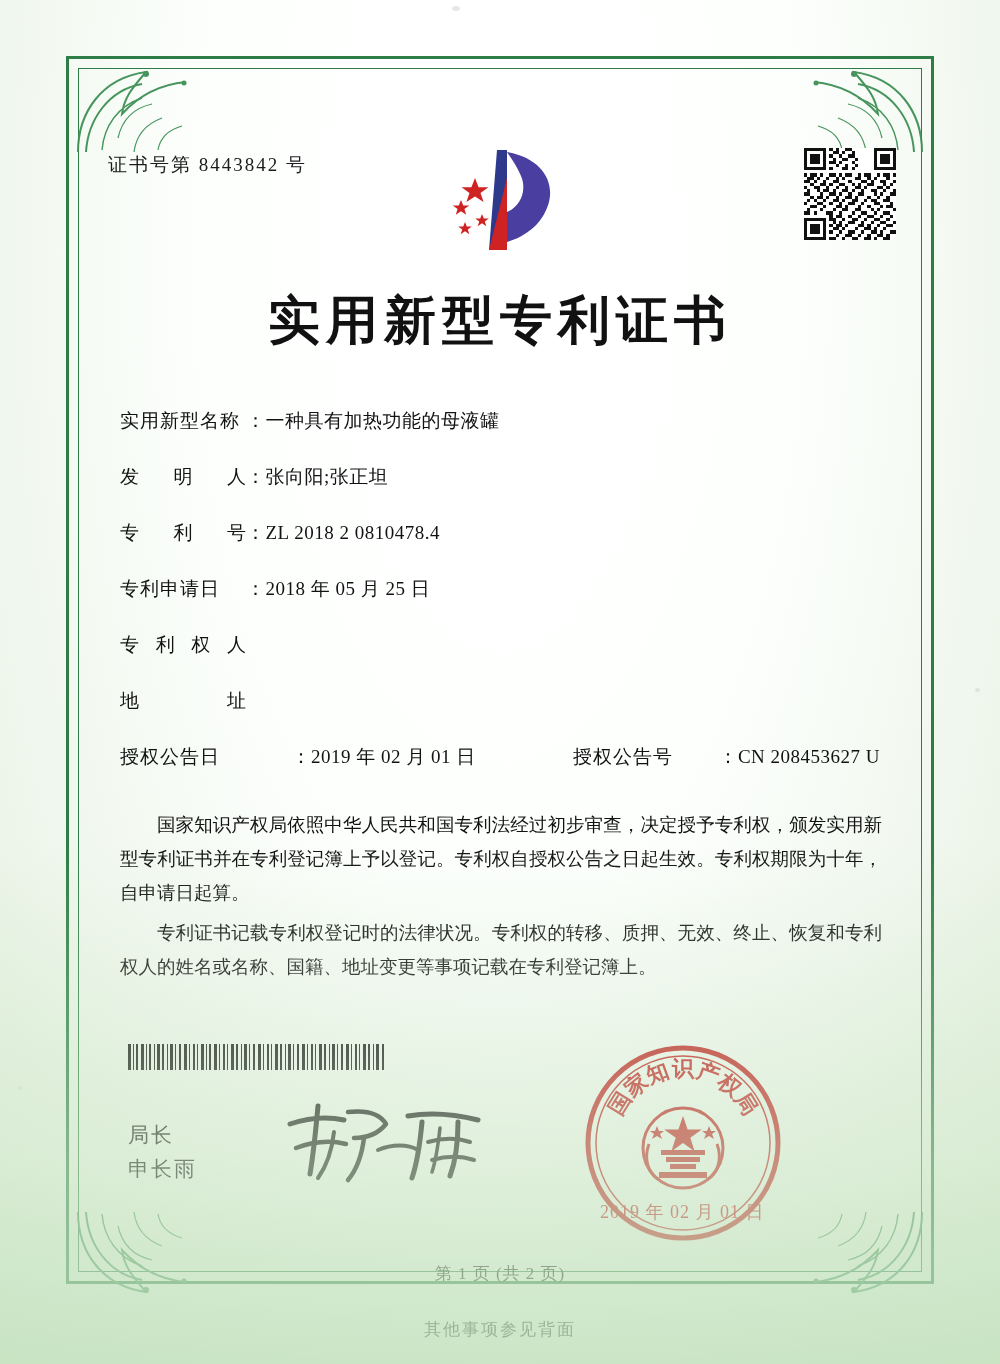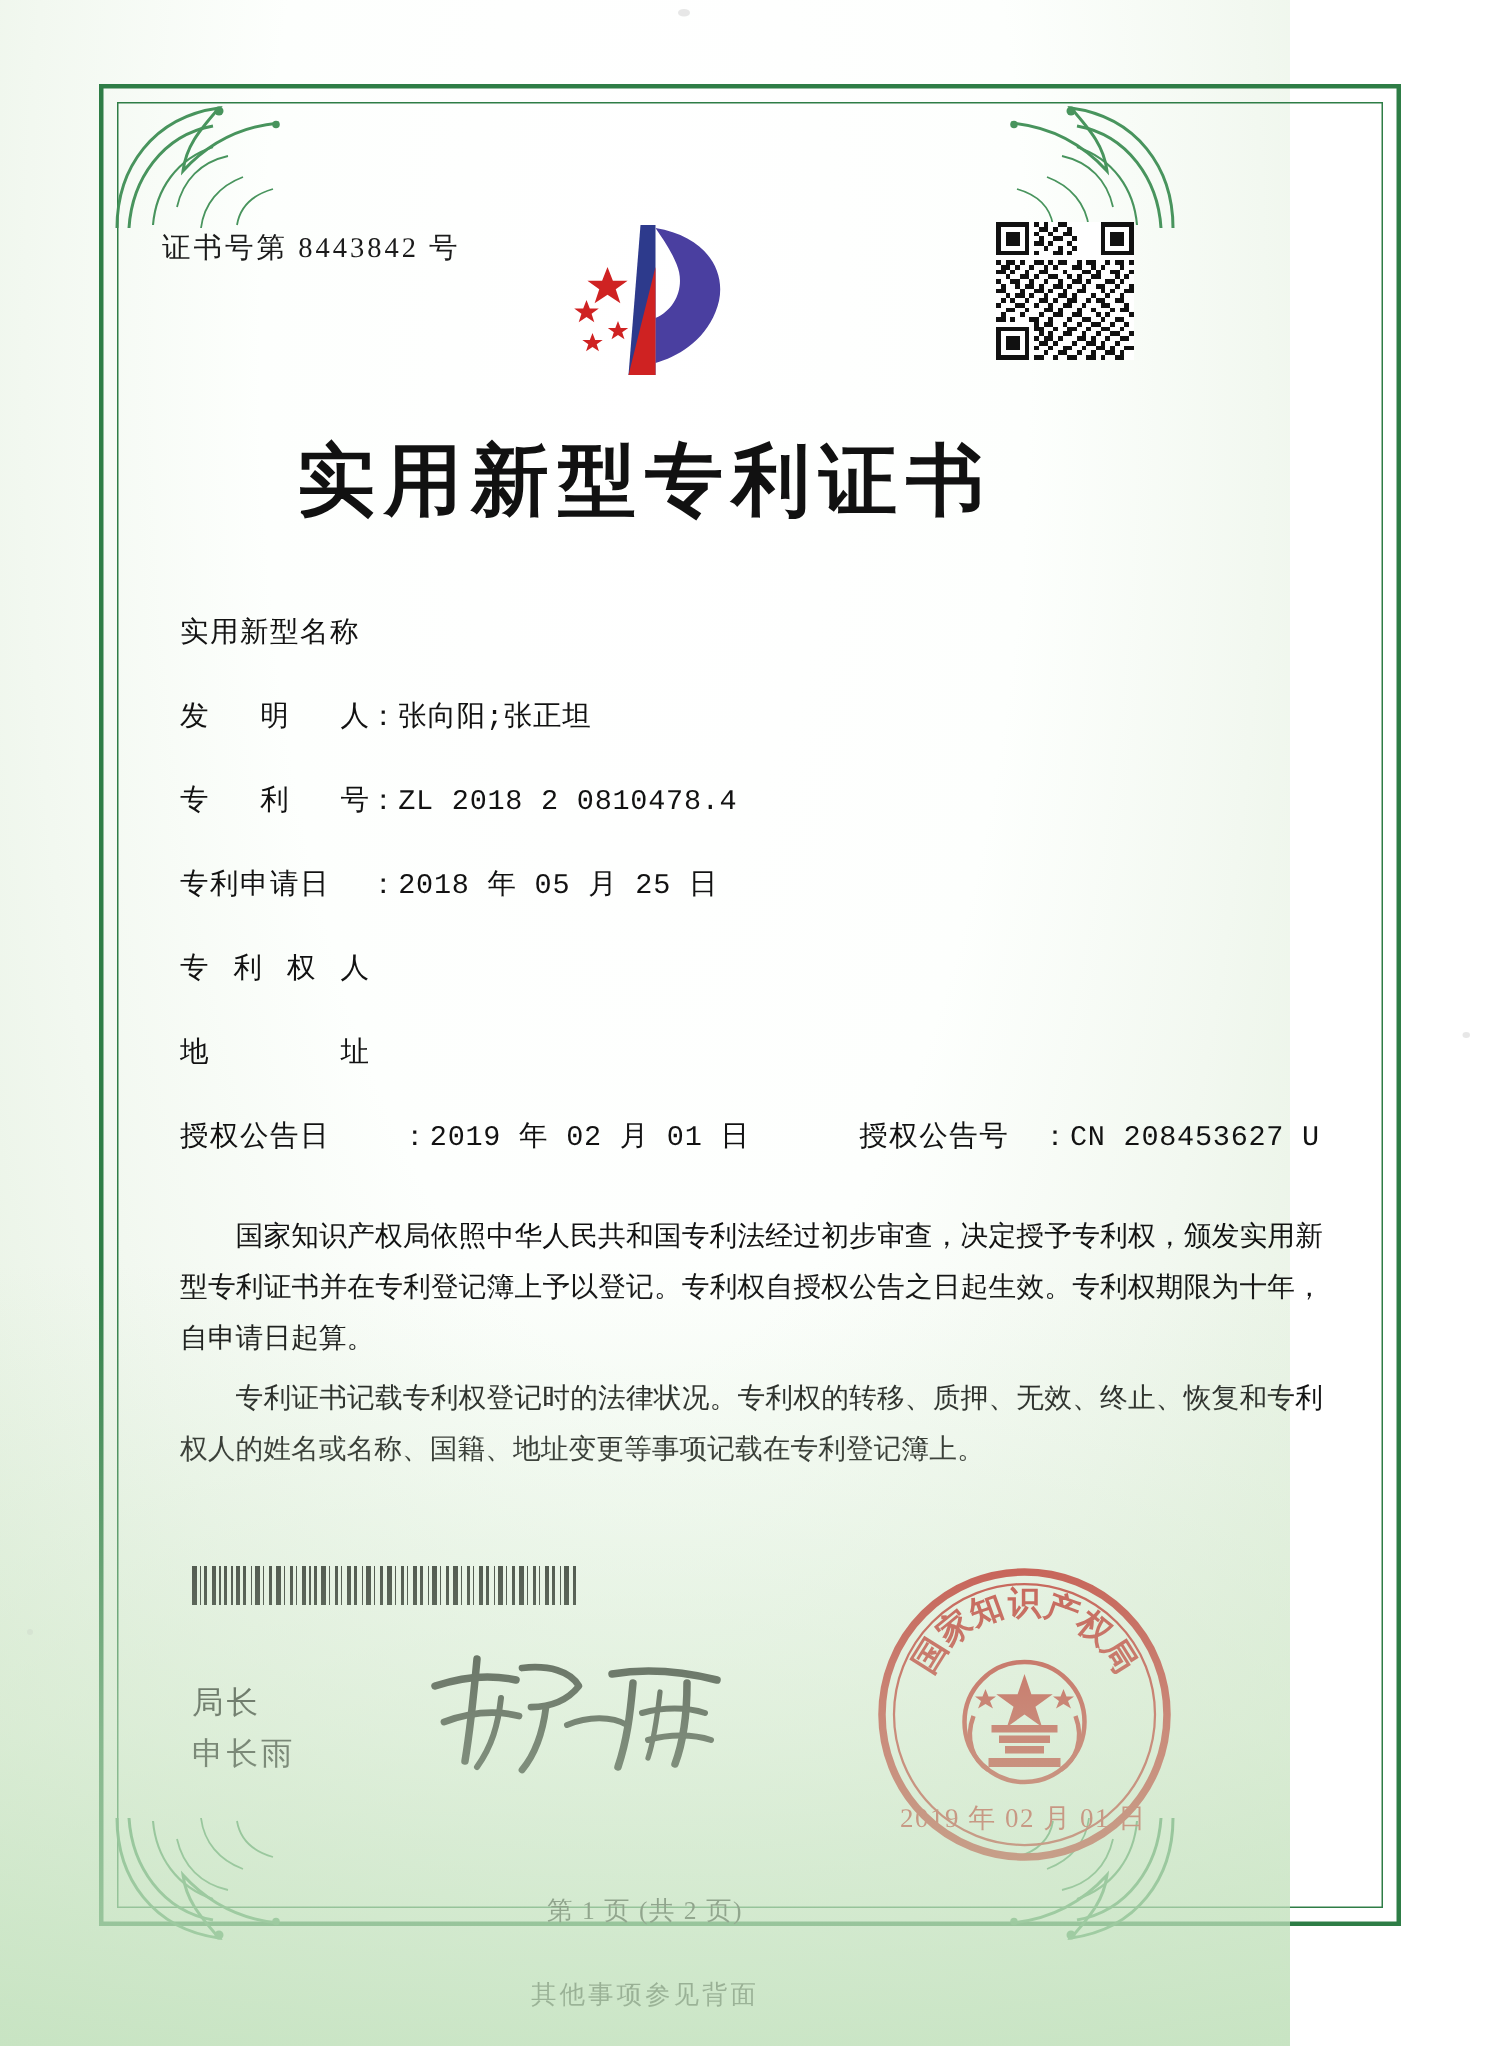--- a/index.html
+++ b/index.html
@@ -10,21 +10,21 @@
     width: 1000px;
     height: 1364px;
     background: #ffffff;
     font-family: "Liberation Sans", sans-serif;
     overflow: hidden;
   }
 
   
   .page {
     position: relative;
-    width: 860px;
+    width: 1000px;
     height: 1364px;
     background:
       radial-gradient(ellipse at 50% 18%, #ffffff 0%, #fdfffd 42%, #f2f8f0 68%, #e2efdd 100%);
   }
   
   .page:after {
     content: "";
     position: absolute;
     left: 0; right: 0; bottom: 0;
     height: 520px;
@@ -103,21 +103,20 @@
     width: 760px;
     font-size: 19px;
     color: #121212;
     font-family: "Liberation Serif", serif;
   }
   .row {
     display: flex;
     align-items: baseline;
     margin-bottom: 30px;
     white-space: nowrap;
-    font-family: Liberation Mono, monospace;
   }
   .lbl {
     display: inline-block;
     width: 126px;
     flex: 0 0 126px;
     letter-spacing: 1px;
   }
   .val { letter-spacing: .5px; }
 
   .row.two { justify-content: space-between; }
@@ -496,20 +495,21 @@
       </g>
     </svg>
   </div>
 
   <div class="title">实用新型专利证书</div>
 
   <div class="fields">
 
     <div class="row">
       <span class="lbl">实用新型名称</span>
+      <span class="val">：<span>一种具有加热功能的母液罐</span></span>
     </div>
 
     <div class="row">
       <span class="lbl-spread">
         <span>发</span>
         <span>明</span>
         <span>人</span>
       </span>
       <span class="val">：<span>张向阳;张正坦</span></span>
     </div>

